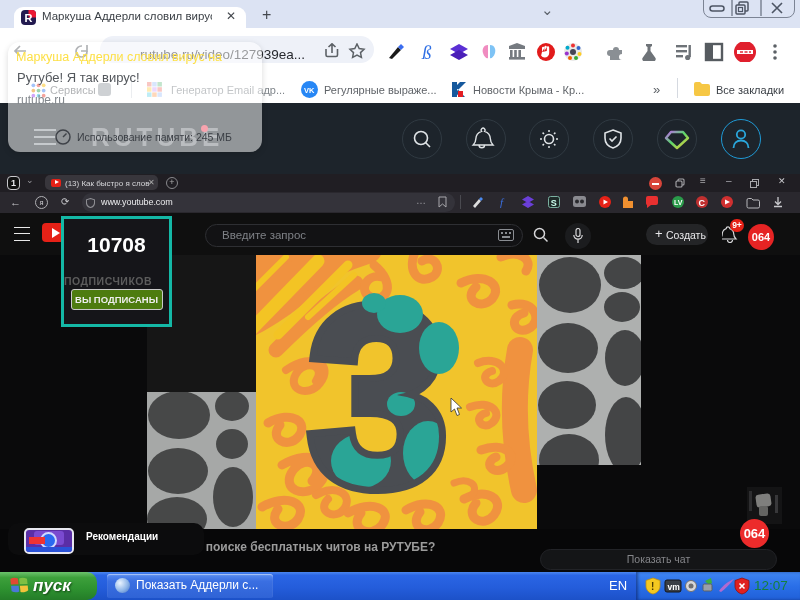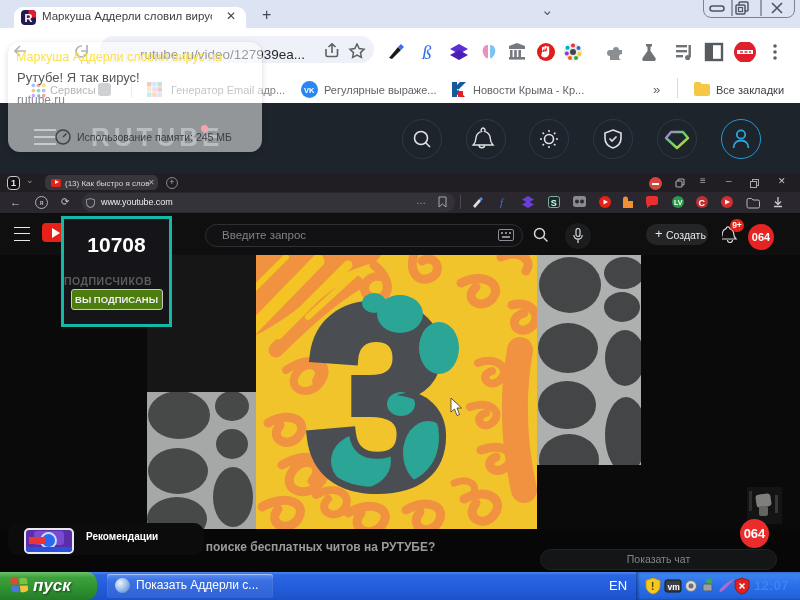--- a/index.html
+++ b/index.html
@@ -503,21 +503,21 @@
       <path d="M9.8 2.6 C12.4 1.6, 15.2 2.2, 17.6 3.6 L17.6 9 L9.8 8.4 Z" fill="#7ec043"></path>
       <path d="M1 9 L8.6 9.6 L8.6 15.4 C6 16.4, 3.5 16, 1 14.4 Z" fill="#4a78d8"></path>
       <path d="M9.8 9.8 L17.6 10.4 L17.6 15.2 C15.2 16.8, 12.4 17.2, 9.8 16.2 Z" fill="#f2c33a"></path>
     </g>
   </svg>
   <div class="abs" id="starttext">пуск</div>
   <div class="abs" id="taskbtn"></div>
   <div class="abs" style="left:115px;top:578px;width:15px;height:15px;border-radius:50%;background:radial-gradient(circle at 5px 5px,#eaf4ff,#8fb6e8 55%,#3f6cc0);z-index:6;"></div>
   <div class="abs" style="left:136px;top:578px;font-size:12px;color:#fff;z-index:6;">Показать Аддерли с...</div>
   <div class="abs" style="left:609px;top:578px;font-size:13px;color:#fff;z-index:6;">EN</div>
-  <div class="abs" style="left:754px;top:578px;font-size:13.5px;color:#3b82f6;z-index:6;font-weight:bold;">12:07</div>
+  <div class="abs" style="left:754px;top:578px;font-size:13.5px;color:#15803d;z-index:6;">12:07</div>
   <svg class="abs" style="left:645px;top:577px;z-index:6;" width="105" height="18" viewBox="0 0 105 18">
     <path d="M8 1 L15 3.5 V9 C15 13 12 16 8 17 C4 16 1 13 1 9 V3.5 Z" fill="#f5c820" stroke="#c09010" stroke-width="0.8"></path>
     <text x="6" y="13" font-size="10" font-weight="bold" fill="#4a3a00">!</text>
     <rect x="20" y="3" width="16" height="12" rx="2" fill="#3a3f46" stroke="#14161a"></rect>
     <text x="22.5" y="12.5" font-size="8.5" font-weight="bold" fill="#fff">vm</text>
     <circle cx="46" cy="9" r="5.5" fill="#d8d8d8" stroke="#707070"></circle>
     <circle cx="46" cy="9" r="2.5" fill="#707070"></circle>
     <path d="M60 4 L66 1 L67 6 L64 8 Z" fill="#3fae3f"></path>
     <rect x="58" y="7" width="9" height="7" rx="1.5" fill="#9aa0a8" stroke="#5a6066"></rect>
     <path d="M74 14 C78 8 84 4 89 2 C85 7 80 12 76 15 Z" fill="#b06ad0"></path>

